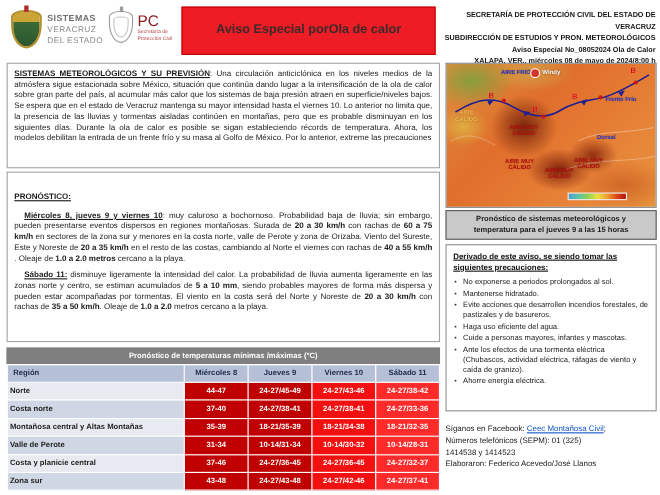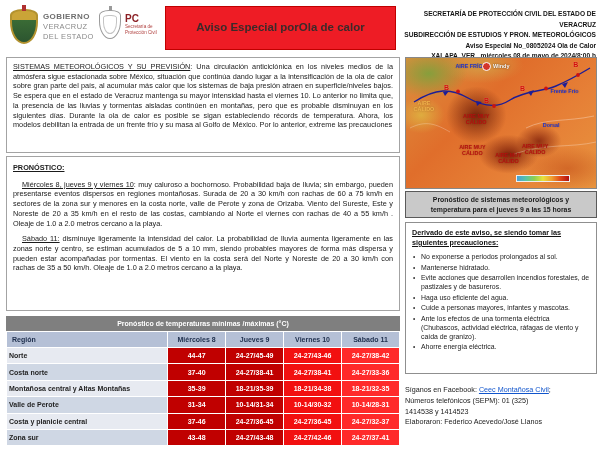--- a/index.html
+++ b/index.html
@@ -8,34 +8,34 @@
   
   .ver-logo{position:absolute;left:10px;top:9px;display:flex;align-items:center;gap:5px;}
   .ver-shield{width:24px;height:31px;background:linear-gradient(180deg,#caa437 0%,#caa437 30%,#3a6b35 30%,#2c5530 100%);border:2px solid #b3922f;border-radius:45% 45% 50% 50%/18% 18% 62% 62%;position:relative;}
   .ver-shield:before{content:"";position:absolute;left:50%;top:-6px;width:4px;height:6px;margin-left:-2px;background:#b03030;}
   .ver-text{font-size:7.5px;line-height:1.25;color:#8a8a8a;letter-spacing:.4px;}
   .ver-text .t1{font-weight:bold;color:#6e6e6e;font-size:8px;}
   .pc-logo{position:absolute;left:99px;top:10px;display:flex;align-items:center;gap:4px;}
   .pc-shield{width:20px;height:27px;border:1.5px solid #9a9a9a;border-radius:45% 45% 50% 50%/18% 18% 62% 62%;position:relative;background:#fff;}
   .pc-shield:before{content:"";position:absolute;left:50%;top:-5px;width:3px;height:5px;margin-left:-1.5px;background:#9a9a9a;}
   .pc-shield:after{content:"";position:absolute;left:3px;top:4px;right:3px;bottom:4px;border:1px solid #c4c4c4;border-radius:40% 40% 50% 50%/15% 15% 60% 60%;}
-  .pc-text .abbr{font-size:10px;font-weight:bold;color:#8b1f24;line-height:1;}
+  .pc-text .abbr{font-size:14px;font-weight:normal;color:#8b1f24;line-height:1;}
   .pc-text .sub{font-size:4.6px;color:#b0403f;line-height:1.2;}
   .title-box{position:absolute;left:165px;top:6px;width:229px;height:42px;background:#ee1c25;border:1px solid #c00000;display:flex;align-items:center;justify-content:center;}
   .title-box div{font-size:11.5px;font-weight:bold;color:#3c2a2a;line-height:1.55;}
   .org-block{position:absolute;left:398px;top:9px;width:198px;text-align:right;font-size:6.6px;font-weight:bold;color:#141414;line-height:1.6;}
 
   
   .box{position:absolute;left:6px;width:394px;border:1px solid #a3a3a3;background:#fff;box-sizing:border-box;padding:4px 6px;font-size:7.3px;color:#1a1a1a;text-align:justify;line-height:1.33;}
   #sistemas-box{top:57px;height:96px;}
   #pronostico-box{top:156px;height:155px;}
-  .rt-b{font-weight:normal;}
+  .rt-b{font-weight:bold;}
   .rt-u{text-decoration:underline;}
   .para{margin:1px 0 6px 0;text-indent:9px;}
-  .head-line{font-weight:bold;text-decoration:underline;margin:2px 0 7px 0;}
+  .head-line{font-weight:bold;text-decoration:underline;margin:13px 0 7px 0;}
 
   
   #temp-table-wrap{position:absolute;left:6px;top:316px;width:394px;}
   table{border-collapse:collapse;width:100%;table-layout:fixed;}
   #table-title{background:#7f7f7f;color:#fff;font-size:7px;font-weight:bold;text-align:center;padding:3px 0;border:1px solid #7f7f7f;}
   #temp-table th{background:#b5c0d6;color:#20304e;font-size:7px;font-weight:bold;padding:4px 2px;border:1.5px solid #fff;}
   #temp-table th.col-region{text-align:left;padding-left:5px;}
   #temp-table td{font-size:7px;font-weight:bold;padding:4.2px 2px;border:1.5px solid #fff;}
   td.cell-region{color:#1f1f1f;text-align:left;padding-left:5px;}
   tr.band-odd td.cell-region{background:#e7eaf1;}
@@ -80,21 +80,21 @@
   #footer a{color:#1155cc;text-decoration:underline;cursor:pointer;}
 </style>
 </head>
 <body>
 
 <div class="page">
 
   <div class="ver-logo">
     <div class="ver-shield"></div>
     <div class="ver-text">
-      <div class="t1">GOBIERNO</div>
+      <div class="t1">SISTEMAS</div>
       <div>VERACRUZ</div>
       <div>DEL ESTADO</div>
     </div>
   </div>
 
   <div class="pc-logo">
     <div class="pc-shield"></div>
     <div class="pc-text">
       <div class="abbr">PC</div>
       <div class="sub">Secretaría de</div>

